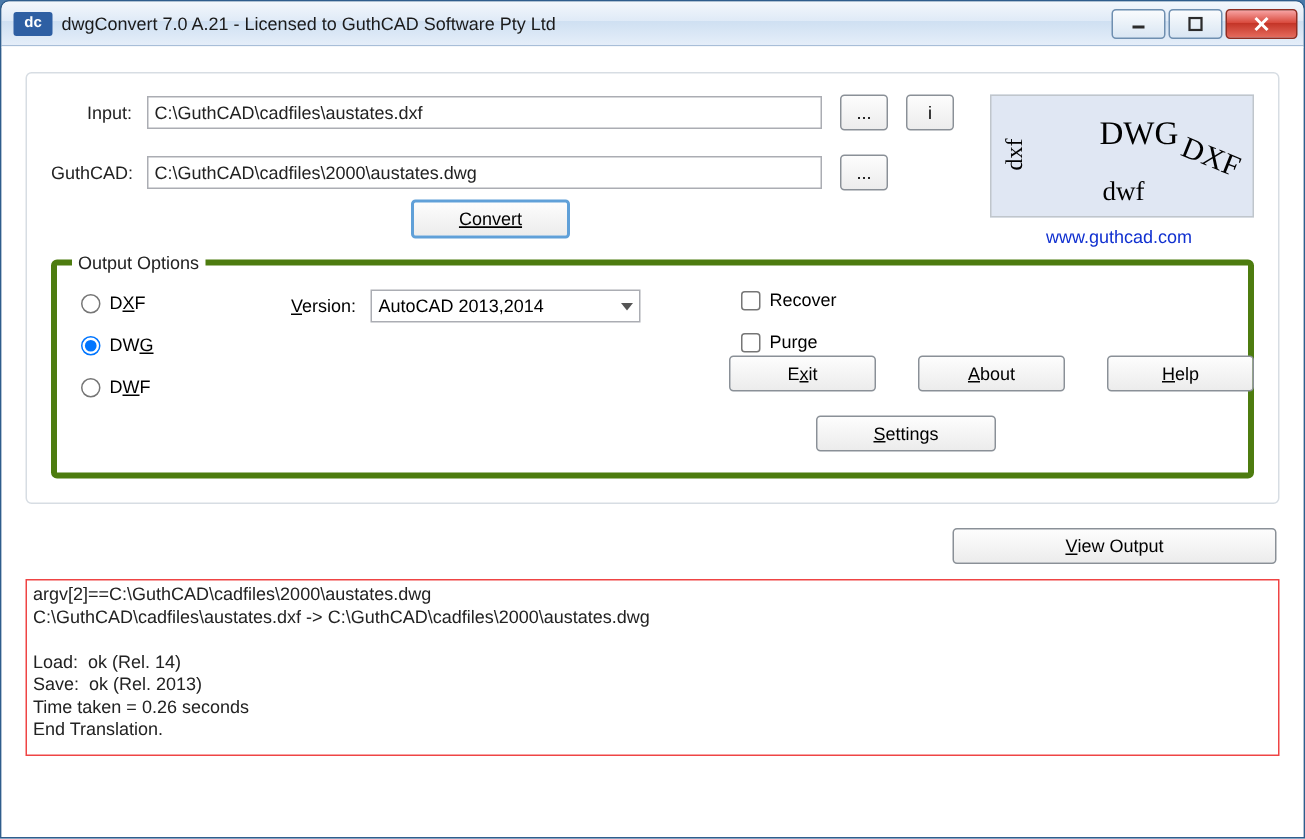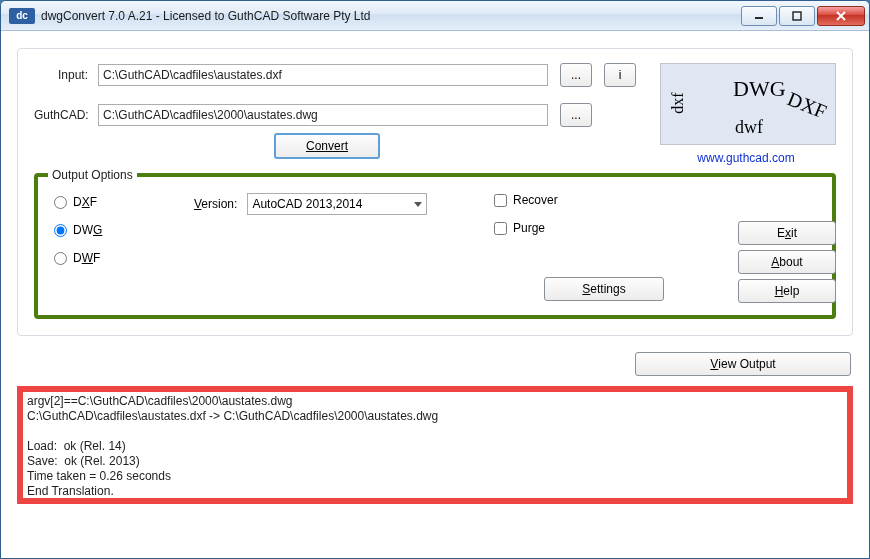--- a/index.html
+++ b/index.html
@@ -42,24 +42,24 @@
   .settings-row { margin-top: 12px; display:flex; }
   .settings-btn-wrap { margin-left: 478px; }
   .right-col { position: absolute; top: 14px; right: 16px; width: 180px; display:flex; flex-direction:column; align-items:flex-end; }
   .logo-box { width: 176px; height: 82px; border: 1px solid #c0c6cc; background: #e0e7f3; position: relative; }
   .logo-box .dwg { position:absolute; top:12px; left:72px; font-family: "Times New Roman", serif; font-size: 22px; }
   .logo-box .dxf2 { position:absolute; top:30px; right:8px; font-family: "Times New Roman", serif; font-size: 20px; transform: rotate(22deg); }
   .logo-box .dxf1 { position:absolute; top:30px; left:6px; font-family: "Times New Roman", serif; font-size: 16px; transform: rotate(-90deg); }
   .logo-box .dwf { position:absolute; bottom:6px; left:74px; font-family: "Times New Roman", serif; font-size: 18px; }
   .link { color: #1030d0; text-align:center; width:100%; margin-top:6px; }
   .side-btn { height: 24px; width: 98px; border: 1px solid #8a9097; border-radius: 3px; background: linear-gradient(#fdfdfd,#ececec); cursor:default; display:flex; align-items:center; justify-content:center; }
-  .side-btns { margin-top: 56px; display:flex; flex-direction:column; gap:5px; align-items:flex-end; }
+  .side-btns { margin-top: 72px; display:flex; flex-direction:row; gap:28px; align-items:flex-end; }
   .view-output-wrap { display:flex; justify-content:flex-end; margin: 16px 2px 10px 0; }
   .view-output-btn { height: 24px; width: 216px; border: 1px solid #8a9097; border-radius: 3px; background: linear-gradient(#fdfdfd,#ececec); display:flex; align-items:center; justify-content:center; cursor:default; }
-  .log { border: 6px solid #ef4444; background:#fff; height: 118px; padding: 2px 4px; overflow-y: scroll; white-space: pre; color:#222; line-height: 15px; }
+  .log { border: 1px solid #ef4444; background:#fff; height: 118px; padding: 2px 4px; overflow-y: scroll; white-space: pre; color:#222; line-height: 15px; }
   .u { text-decoration: underline; }
   .disabled-text { color:#9b9b9b; }
 </style>
 </head>
 <body>
 
 <div class="window">
   <div class="titlebar">
     <span class="app-icon">dc</span>
     <span class="title-text">dwgConvert 7.0 A.21 - Licensed to GuthCAD Software Pty Ltd</span>

